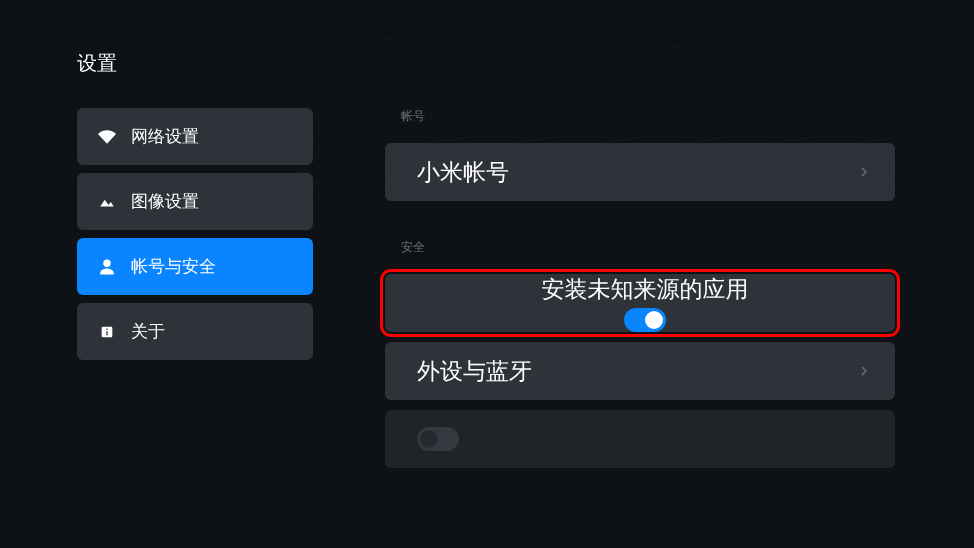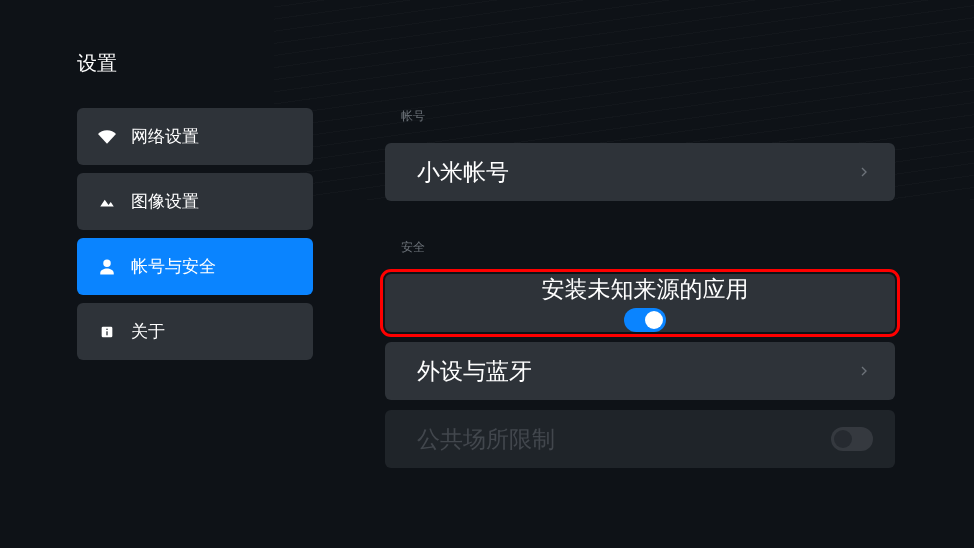--- a/index.html
+++ b/index.html
@@ -237,18 +237,17 @@
   <div class="row">
     <span class="row-label">外设与蓝牙</span>
     <span class="chevron">
       <svg viewBox="0 0 24 24" width="16" height="16">
           <polyline points="9 6 15 12 9 18"></polyline>
         </svg>
     </span>
   </div>
 
   <div class="row disabled">
-    <span class="row-label">公共场所限制</span>
     <span class="toggle off">
       <span class="toggle-knob"></span>
     </span>
   </div>
 </div>
 
 </body></html>

